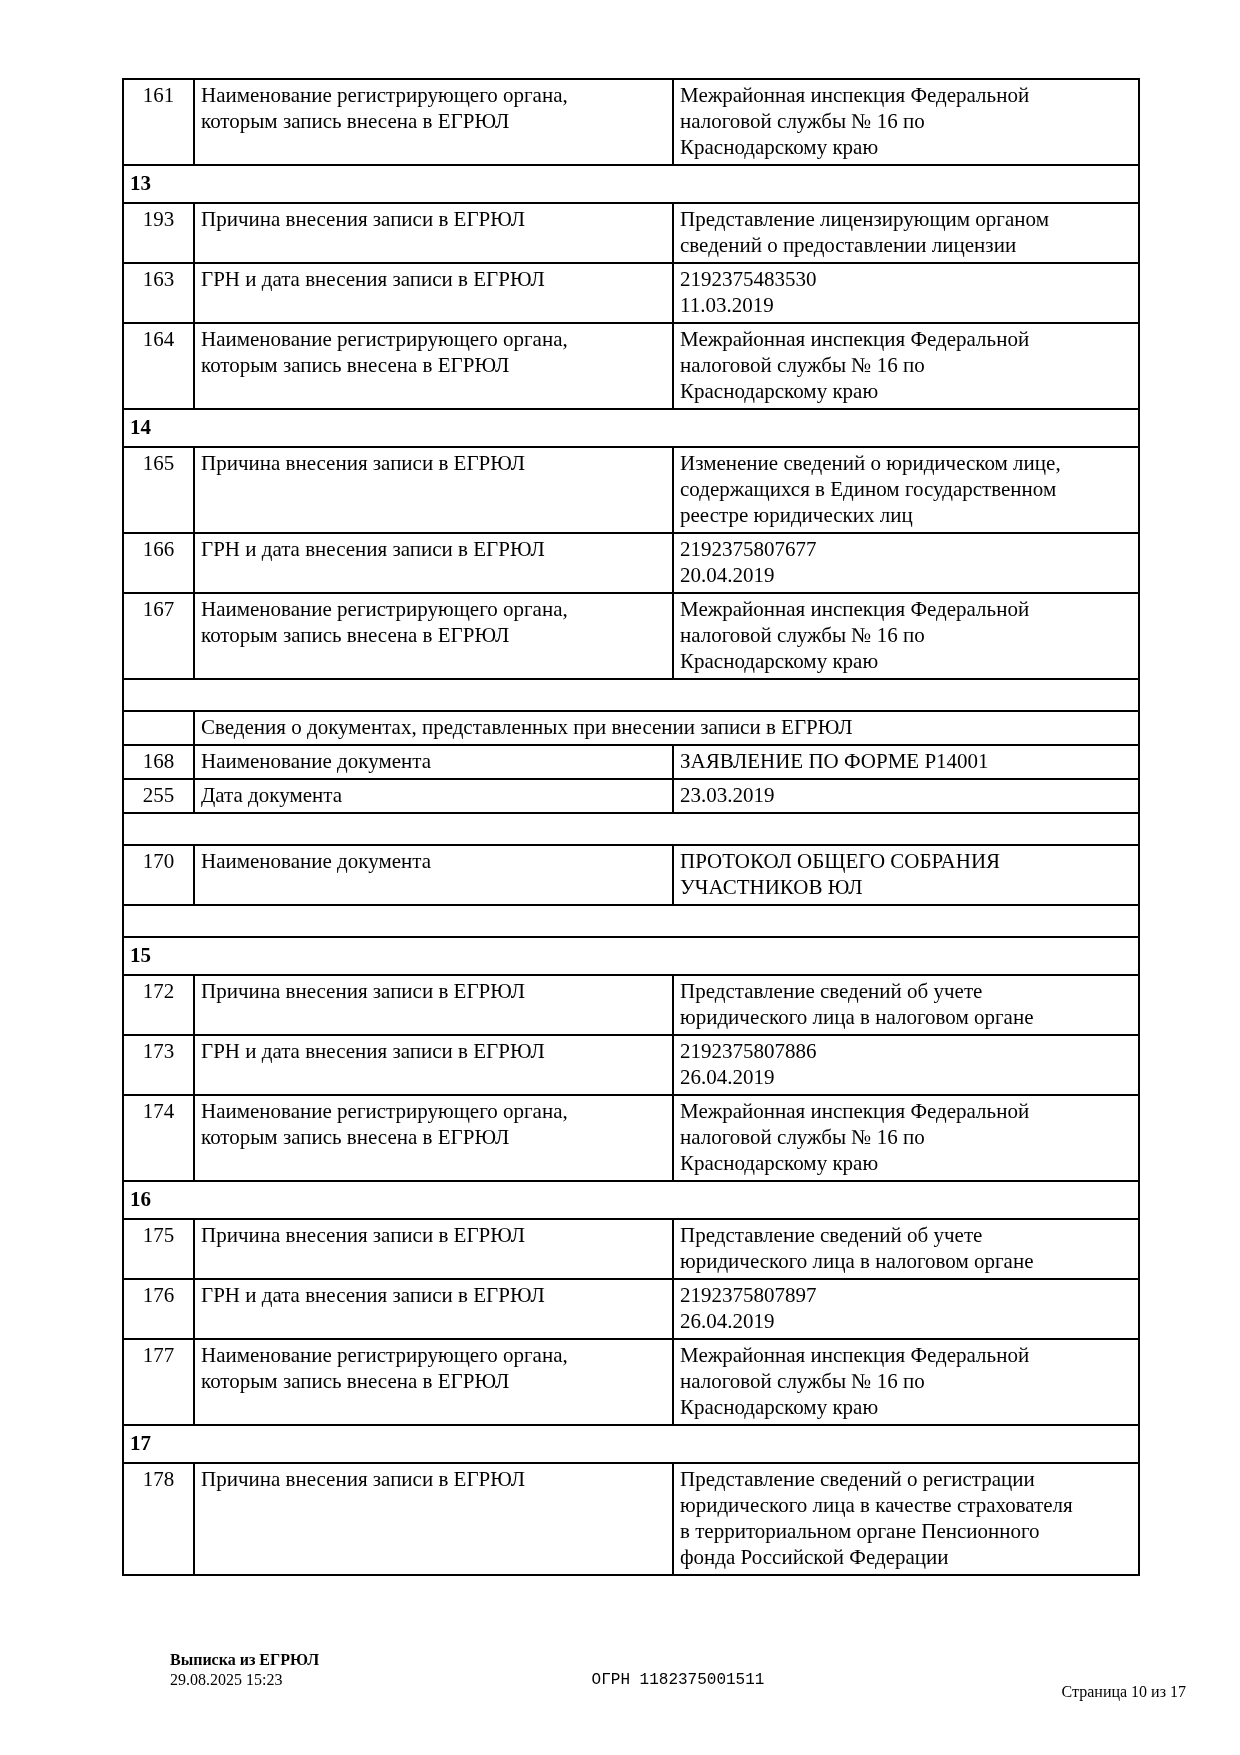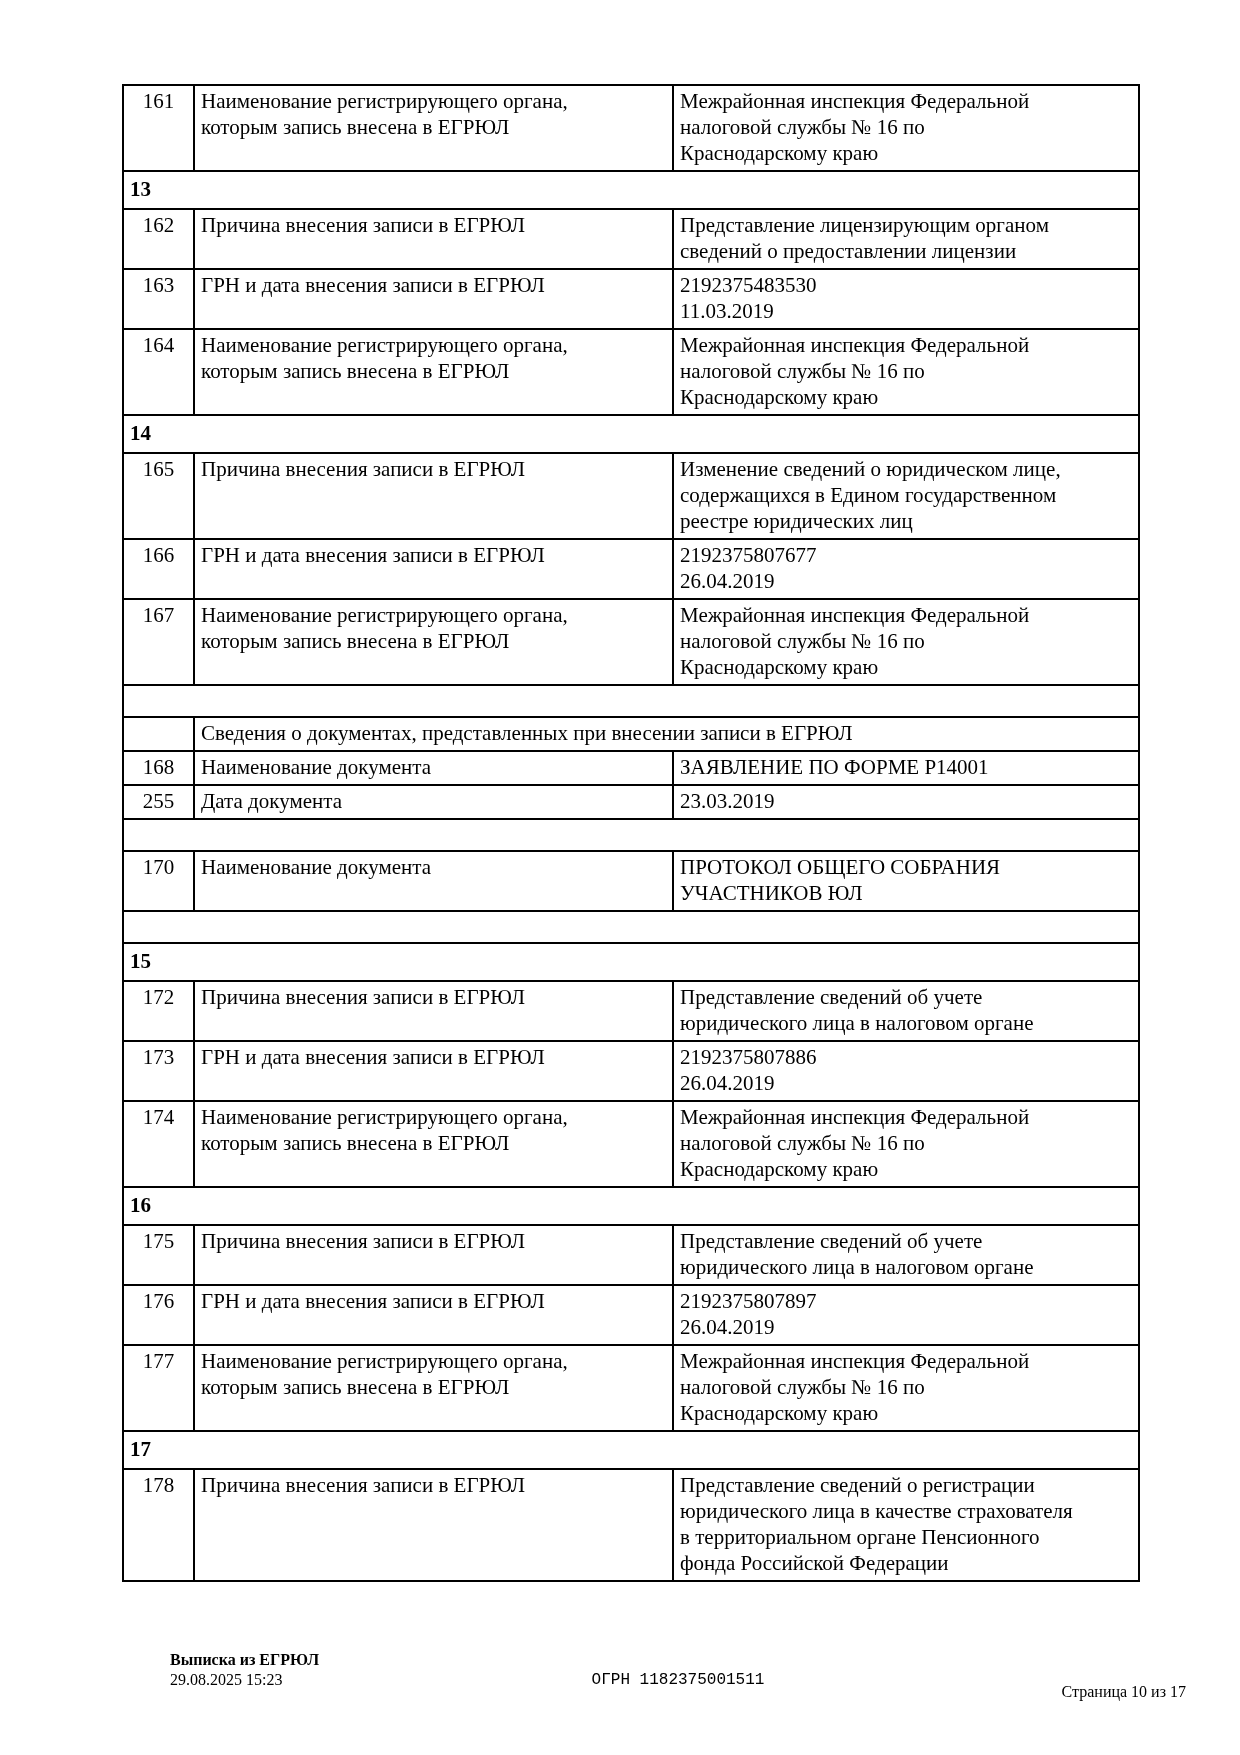--- a/index.html
+++ b/index.html
@@ -11,21 +11,21 @@
     width: 1240px;
     height: 1755px;
     position: relative;
     font-family: "Liberation Serif", serif;
     color: #000000;
     overflow: hidden;
   }
   table.doc-table {
     position: absolute;
     left: 122px;
-    top: 84px;
+    top: 78px;
     width: 1016px;
     border-collapse: collapse;
     table-layout: fixed;
   }
   table.doc-table td {
     border: 2px solid #000000;
     font-size: 21px;
     line-height: 26px;
     padding: 2px 6px 4px 6px;
     vertical-align: top;
@@ -99,21 +99,21 @@
         <td class="label">Наименование регистрирующего органа,
 которым запись внесена в ЕГРЮЛ</td>
         <td class="value">Межрайонная инспекция Федеральной
 налоговой службы № 16 по
 Краснодарскому краю</td>
       </tr>
       <tr class="section">
         <td colspan="3">13</td>
       </tr>
       <tr>
-        <td class="num">162</td>
+        <td class="num">193</td>
         <td class="label">Причина внесения записи в ЕГРЮЛ</td>
         <td class="value">Представление лицензирующим органом
 сведений о предоставлении лицензии</td>
       </tr>
       <tr>
         <td class="num">163</td>
         <td class="label">ГРН и дата внесения записи в ЕГРЮЛ</td>
         <td class="value">2192375483530
 11.03.2019</td>
       </tr>
@@ -132,21 +132,21 @@
         <td class="num">165</td>
         <td class="label">Причина внесения записи в ЕГРЮЛ</td>
         <td class="value">Изменение сведений о юридическом лице,
 содержащихся в Едином государственном
 реестре юридических лиц</td>
       </tr>
       <tr>
         <td class="num">166</td>
         <td class="label">ГРН и дата внесения записи в ЕГРЮЛ</td>
         <td class="value">2192375807677
-26.04.2019</td>
+20.04.2019</td>
       </tr>
       <tr>
         <td class="num">167</td>
         <td class="label">Наименование регистрирующего органа,
 которым запись внесена в ЕГРЮЛ</td>
         <td class="value">Межрайонная инспекция Федеральной
 налоговой службы № 16 по
 Краснодарскому краю</td>
       </tr>
       <tr class="spacer">

